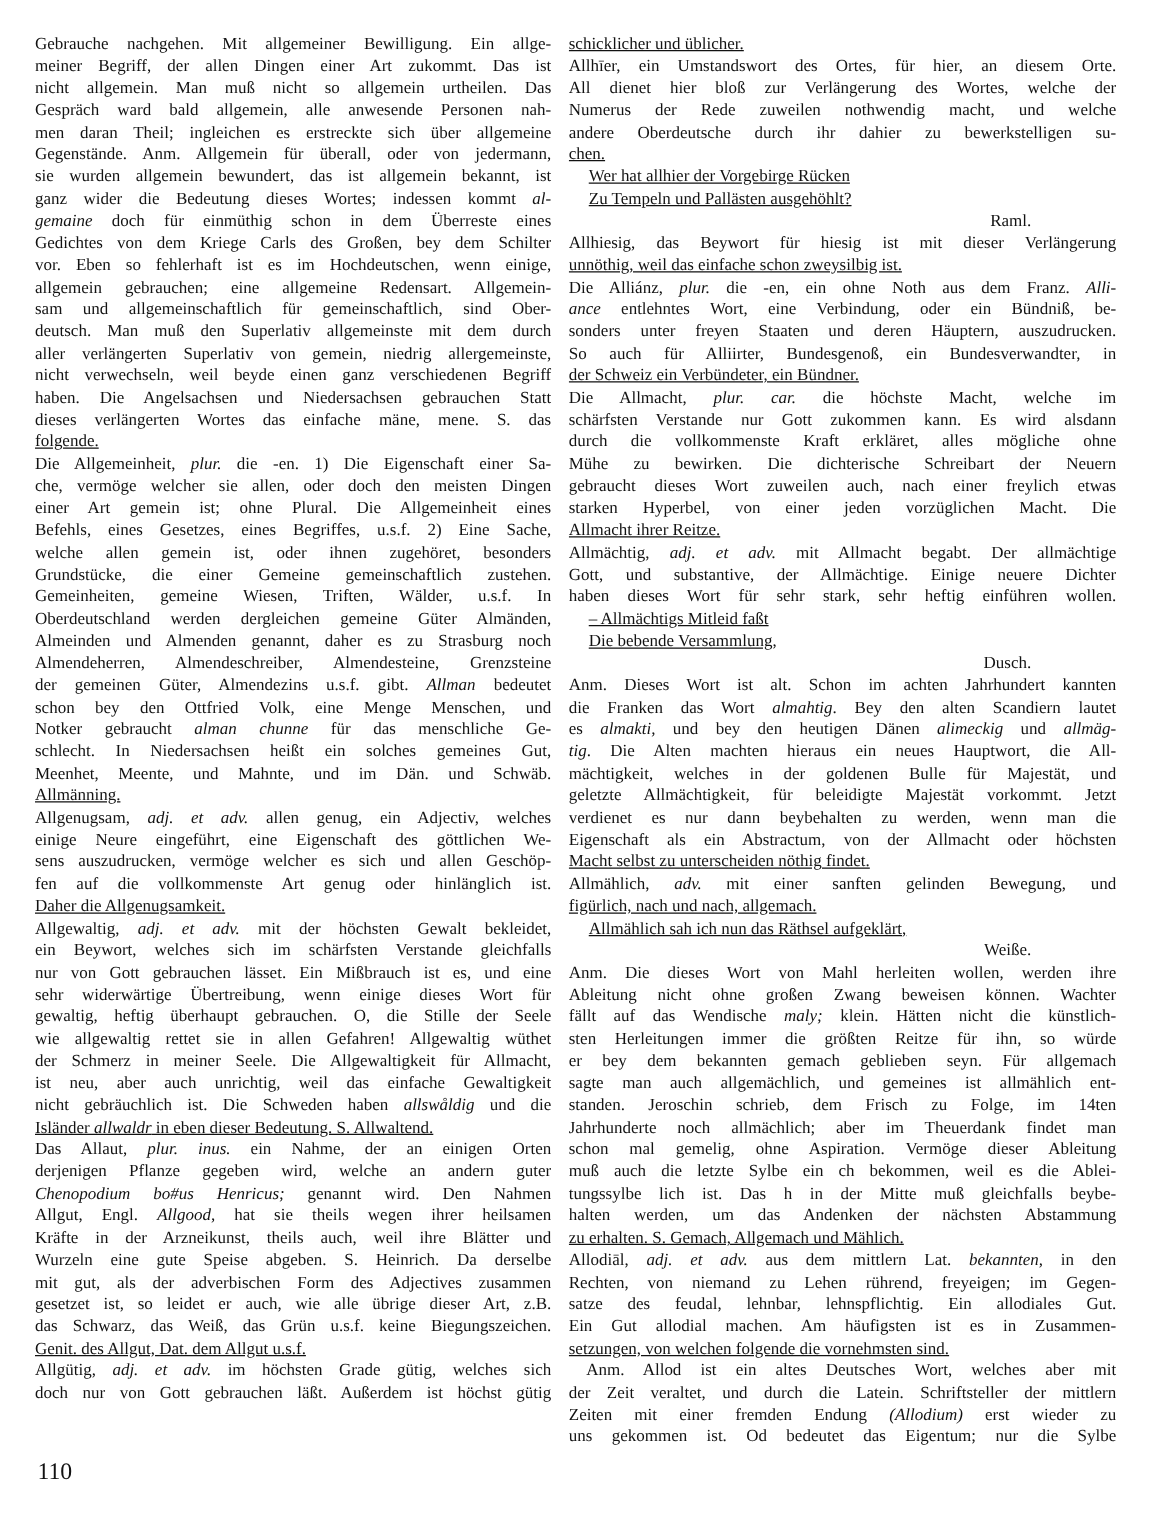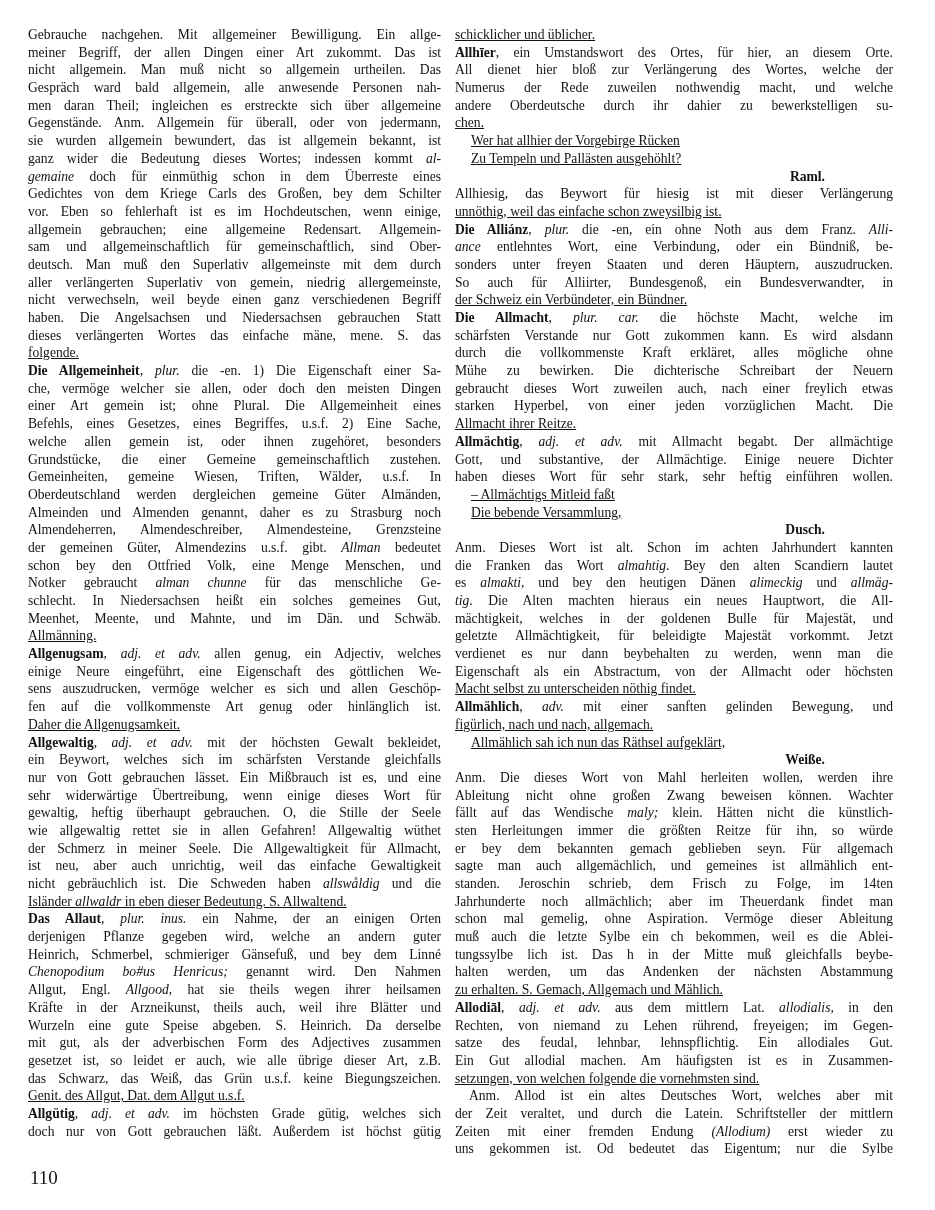--- a/index.html
+++ b/index.html
@@ -21,22 +21,22 @@
   .col-right{width:438px;}
   .line{
     height:17.7px;
     line-height:17.7px;
     font-size:13.6px;
     overflow:hidden;
     white-space:normal;
   }
   .aj{text-align:justify;text-align-last:justify;text-justify:inter-word;}
   .al{text-align:left;text-align-last:left;text-decoration:underline;}
-  .ar{text-align:left;text-align-last:right;padding-right:68px;font-weight:bold;}
-  .b{font-weight:bold;}
+  .ar{text-align:left;text-align-last:right;padding-right:68px;}
+  .b{font-weight:normal;}
   .i{font-style:italic;}
   .page-number{
     position:absolute;
     left:30px;
     top:1170px;
     font-size:19px;
     line-height:16px;
   }
 </style>
 </head>
@@ -90,21 +90,20 @@
         <div class="line aj"><span>nur von Gott gebrauchen lässet. Ein Mißbrauch ist es, und eine</span></div>
         <div class="line aj"><span>sehr widerwärtige Übertreibung, wenn einige dieses Wort für</span></div>
         <div class="line aj"><span>gewaltig, heftig überhaupt gebrauchen. O, die Stille der Seele</span></div>
         <div class="line aj"><span>wie allgewaltig rettet sie in allen Gefahren! Allgewaltig wüthet</span></div>
         <div class="line aj"><span>der Schmerz in meiner Seele. Die Allgewaltigkeit für Allmacht,</span></div>
         <div class="line aj"><span>ist neu, aber auch unrichtig, weil das einfache Gewaltigkeit</span></div>
         <div class="line aj"><span>nicht gebräuchlich ist. Die Schweden haben </span><span class="i">allswåldig</span><span> und die</span></div>
         <div class="line al"><span>Isländer </span><span class="i">allwaldr</span><span> in eben dieser Bedeutung. S. Allwaltend.</span></div>
         <div class="line aj"><span class="b">Das Allaut</span><span>, </span><span class="i">plur. inus.</span><span> ein Nahme, der an einigen Orten</span></div>
         <div class="line aj"><span>derjenigen Pflanze gegeben wird, welche an andern guter</span></div>
-        <div class="line aj"><span>Heinrich, Schmerbel, schmieriger Gänsefuß, und bey dem Linné</span></div>
         <div class="line aj"><span class="i">Chenopodium bo#us Henricus;</span><span> genannt wird. Den Nahmen</span></div>
         <div class="line aj"><span>Allgut, Engl. </span><span class="i">Allgood,</span><span> hat sie theils wegen ihrer heilsamen</span></div>
         <div class="line aj"><span>Kräfte in der Arzneikunst, theils auch, weil ihre Blätter und</span></div>
         <div class="line aj"><span>Wurzeln eine gute Speise abgeben. S. Heinrich. Da derselbe</span></div>
         <div class="line aj"><span>mit gut, als der adverbischen Form des Adjectives zusammen</span></div>
         <div class="line aj"><span>gesetzet ist, so leidet er auch, wie alle übrige dieser Art, z.B.</span></div>
         <div class="line aj"><span>das Schwarz, das Weiß, das Grün u.s.f. keine Biegungszeichen.</span></div>
         <div class="line al"><span>Genit. des Allgut, Dat. dem Allgut u.s.f.</span></div>
         <div class="line aj"><span class="b">Allgütig</span><span>, </span><span class="i">adj. et adv.</span><span> im höchsten Grade gütig, welches sich</span></div>
         <div class="line aj"><span>doch nur von Gott gebrauchen läßt. Außerdem ist höchst gütig</span></div>
@@ -158,21 +157,21 @@
         <div class="line aj"><span>sten Herleitungen immer die größten Reitze für ihn, so würde</span></div>
         <div class="line aj"><span>er bey dem bekannten gemach geblieben seyn. Für allgemach</span></div>
         <div class="line aj"><span>sagte man auch allgemächlich, und gemeines ist allmählich ent-</span></div>
         <div class="line aj"><span>standen. Jeroschin schrieb, dem Frisch zu Folge, im 14ten</span></div>
         <div class="line aj"><span>Jahrhunderte noch allmächlich; aber im Theuerdank findet man</span></div>
         <div class="line aj"><span>schon mal gemelig, ohne Aspiration. Vermöge dieser Ableitung</span></div>
         <div class="line aj"><span>muß auch die letzte Sylbe ein ch bekommen, weil es die Ablei-</span></div>
         <div class="line aj"><span>tungssylbe lich ist. Das h in der Mitte muß gleichfalls beybe-</span></div>
         <div class="line aj"><span>halten werden, um das Andenken der nächsten Abstammung</span></div>
         <div class="line al"><span>zu erhalten. S. Gemach, Allgemach und Mählich.</span></div>
-        <div class="line aj"><span class="b">Allodiāl</span><span>, </span><span class="i">adj. et adv.</span><span> aus dem mittlern Lat. </span><span class="i">allodialis,</span><span> in den</span></div>
+        <div class="line aj"><span class="b">Allodiāl</span><span>, </span><span class="i">adj. et adv.</span><span> aus dem mittlern Lat. </span><span class="i">bekannten,</span><span> in den</span></div>
         <div class="line aj"><span>Rechten, von niemand zu Lehen rührend, freyeigen; im Gegen-</span></div>
         <div class="line aj"><span>satze des feudal, lehnbar, lehnspflichtig. Ein allodiales Gut.</span></div>
         <div class="line aj"><span>Ein Gut allodial machen. Am häufigsten ist es in Zusammen-</span></div>
         <div class="line al"><span>setzungen, von welchen folgende die vornehmsten sind.</span></div>
         <div class="line aj" style="padding-left: 14px;"><span>Anm. Allod ist ein altes Deutsches Wort, welches aber mit</span></div>
         <div class="line aj"><span>der Zeit veraltet, und durch die Latein. Schriftsteller der mittlern</span></div>
         <div class="line aj"><span>Zeiten mit einer fremden Endung </span><span class="i">(Allodium)</span><span> erst wieder zu</span></div>
         <div class="line aj"><span>uns gekommen ist. Od bedeutet das Eigentum; nur die Sylbe</span></div>
       </div>
   </div>

